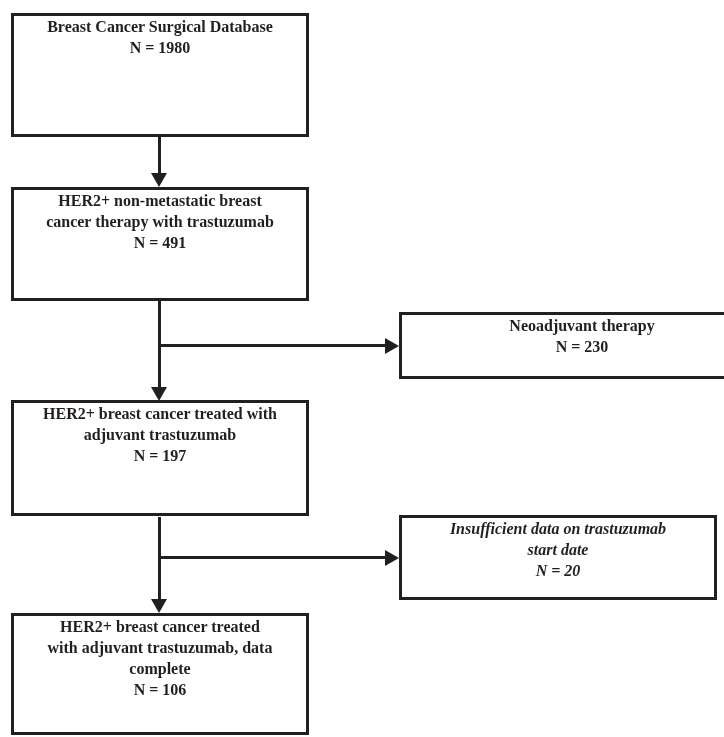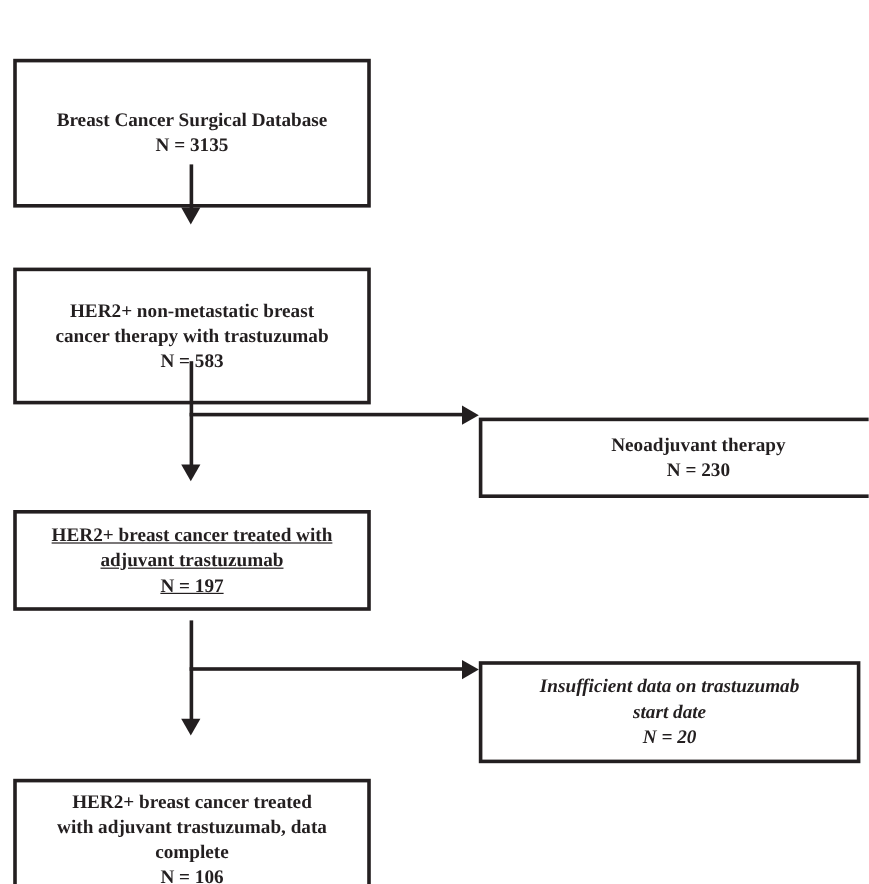--- a/index.html
+++ b/index.html
@@ -19,33 +19,31 @@
     color: var(--text);
     overflow: hidden;
   }
   .flow-box {
     position: absolute;
     background: var(--box-background);
     border: 3px solid var(--line);
     display: flex;
     flex-direction: column;
     align-items: center;
-    justify-content: center;
     text-align: center;
     font-size: 16px;
     line-height: 21px;
-    margin-top: 36px;
   }
   .flow-box .box-label { white-space: pre-line; }
   .flow-box .box-count { white-space: pre-line; }
   
   .box-main-1 { left: 11px;  top: 13px;  width: 298px; height: 124px; }
   .box-main-2 { left: 11px;  top: 187px; width: 298px; height: 114px; }
-  .box-main-3 { left: 11px;  top: 389px; width: 298px; height: 84px; text-decoration: underline; }
-  .box-main-4 { left: 11px;  top: 613px; width: 298px; height: 102px; }
+  .box-main-3 { left: 11px;  top: 400px; width: 298px; height: 116px; }
+  .box-main-4 { left: 11px;  top: 613px; width: 298px; height: 122px; }
   
   .box-side-1 { left: 399px; top: 312px; width: 366px; height: 67px; }
   .box-side-2 { left: 399px; top: 515px; width: 318px; height: 85px; font-style: italic; }
   
   .shaft-v {
     position: absolute;
     width: 3px;
     background: var(--line);
   }
   .shaft-h {
@@ -78,27 +76,27 @@
   .shaft-h.b2 { left: 158px; top: 556px; width: 228px; }
   .head-right.r2 { left: 385px; top: 550px; }
 </style>
 </head>
 <body>
 
 <div class="canvas">
 
   <div class="flow-box box-main-1">
     <span class="box-label">Breast Cancer Surgical Database</span>
-    <span class="box-count">N = 3135</span>
+    <span class="box-count">N = 1980</span>
   </div>
 
   <div class="flow-box box-main-2">
     <span class="box-label">HER2+ non-metastatic breast
 cancer therapy with trastuzumab</span>
-    <span class="box-count">N = 583</span>
+    <span class="box-count">N = 491</span>
   </div>
 
   <div class="flow-box box-main-3">
     <span class="box-label">HER2+ breast cancer treated with
 adjuvant trastuzumab</span>
     <span class="box-count">N = 197</span>
   </div>
 
   <div class="flow-box box-main-4">
     <span class="box-label">HER2+ breast cancer treated

